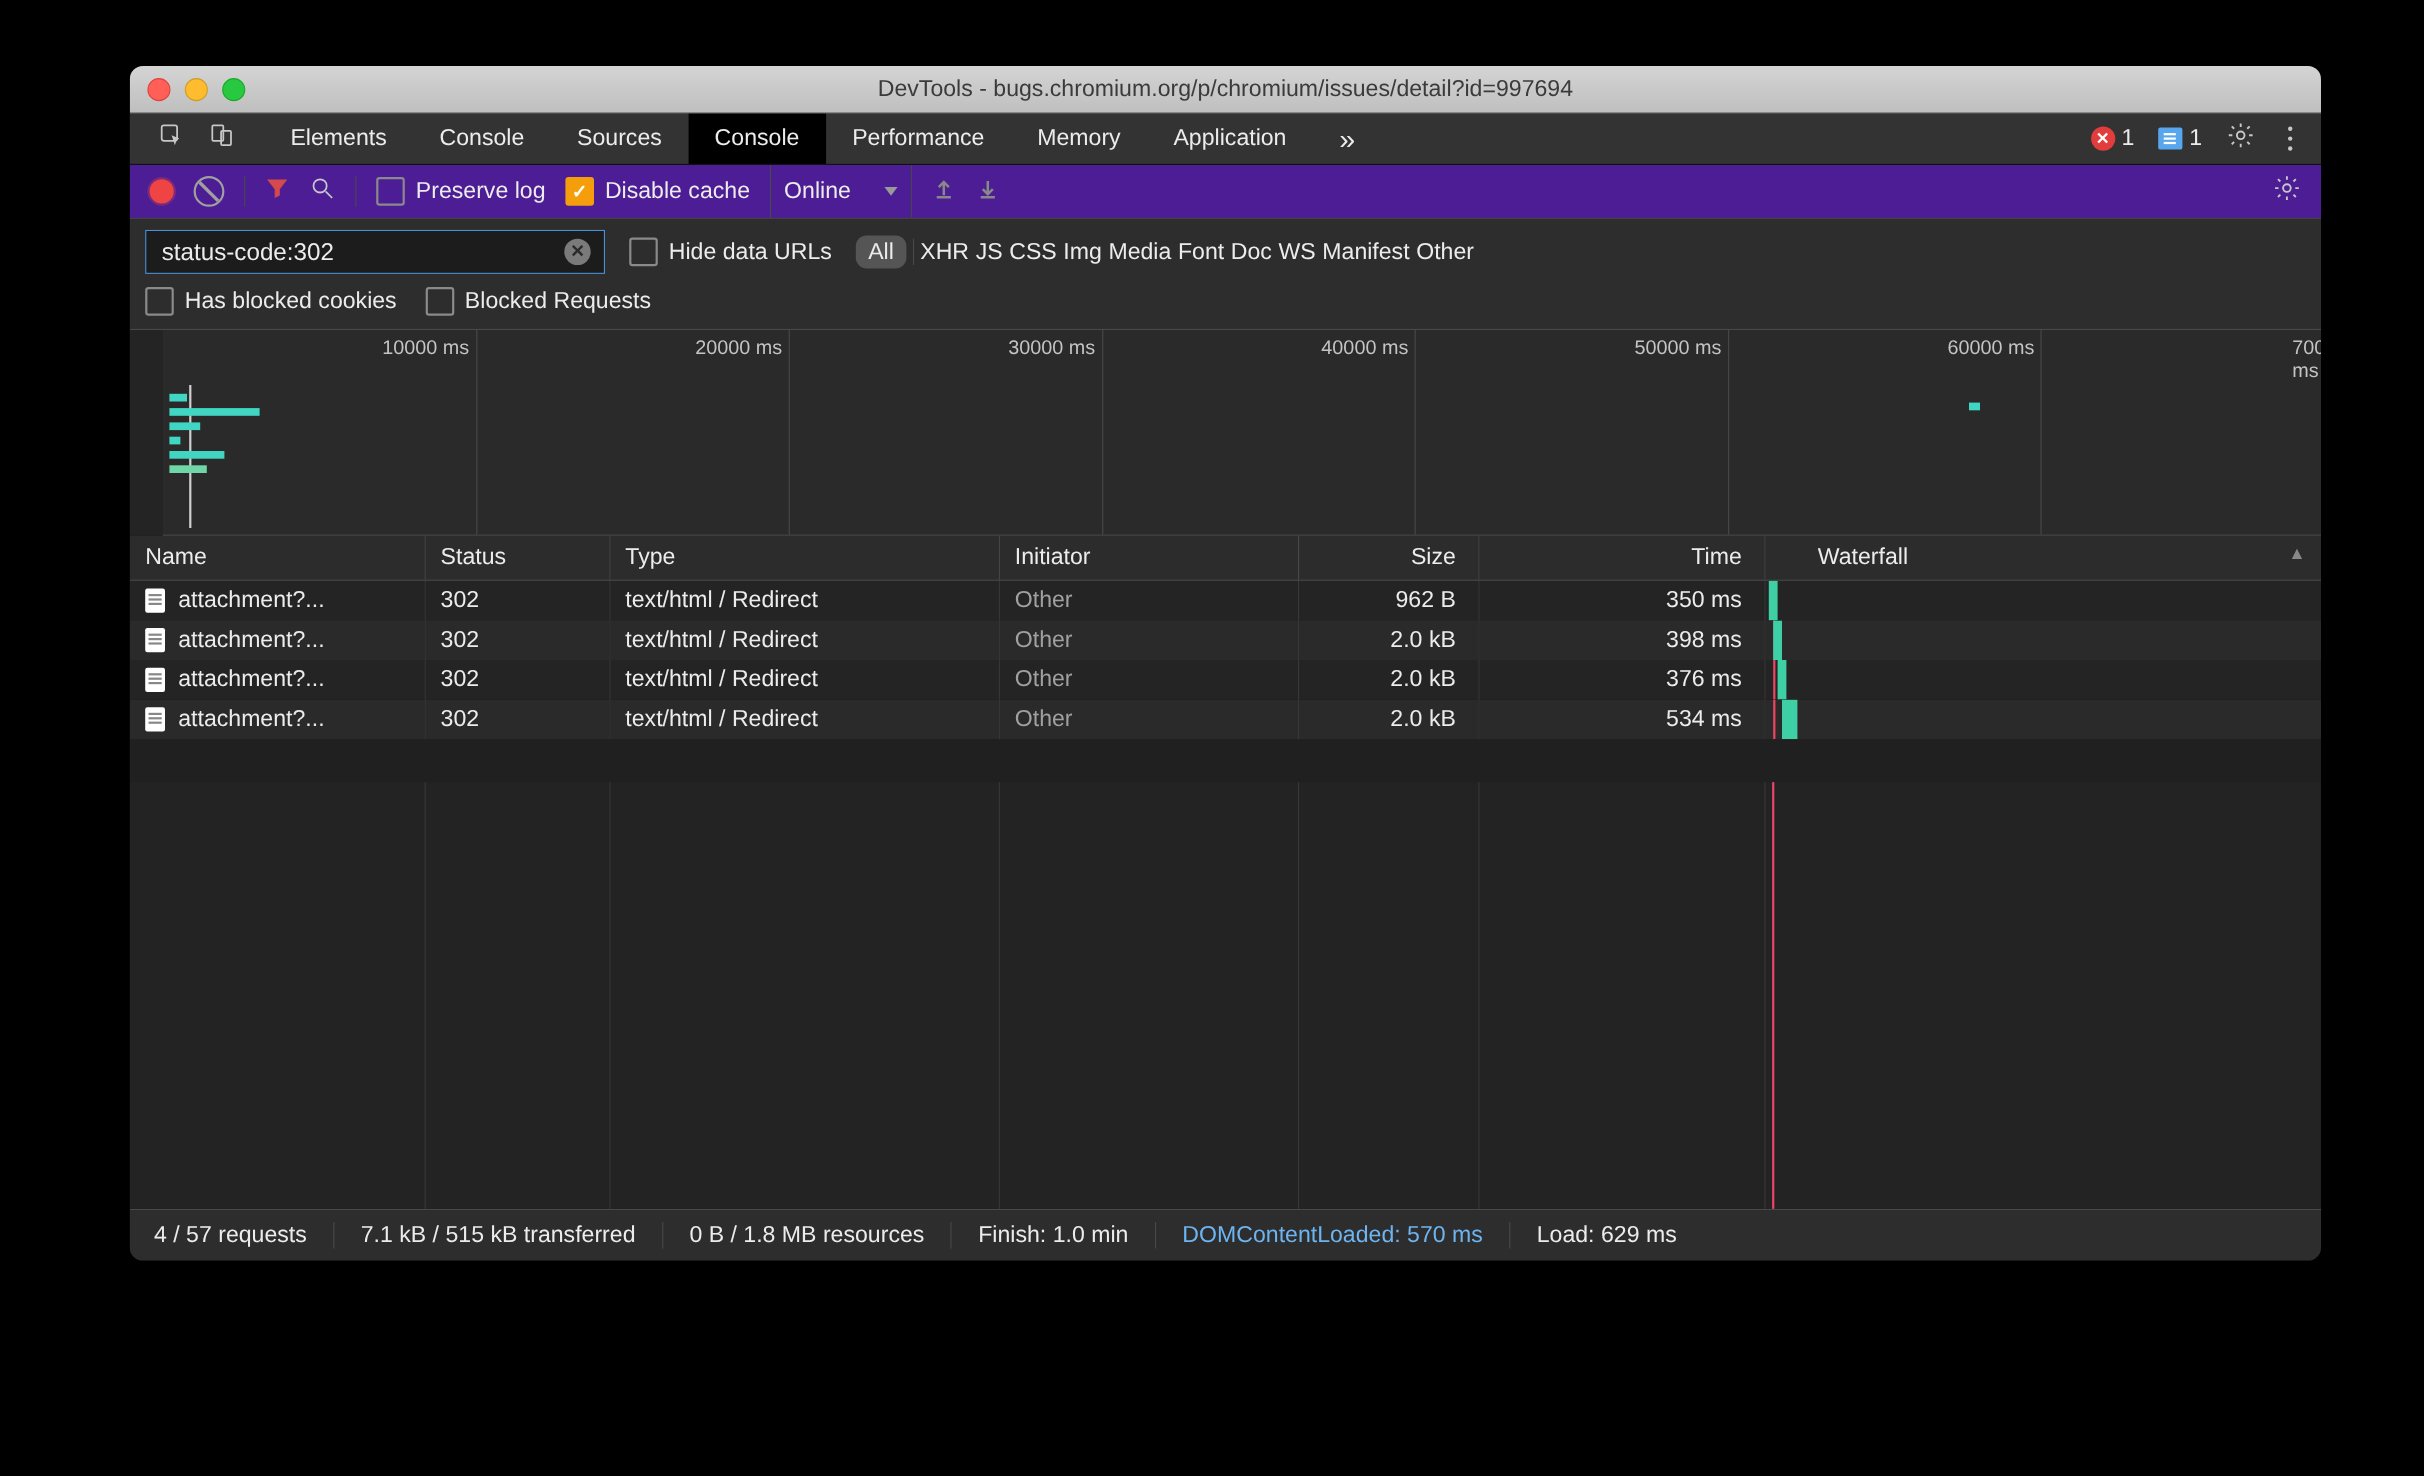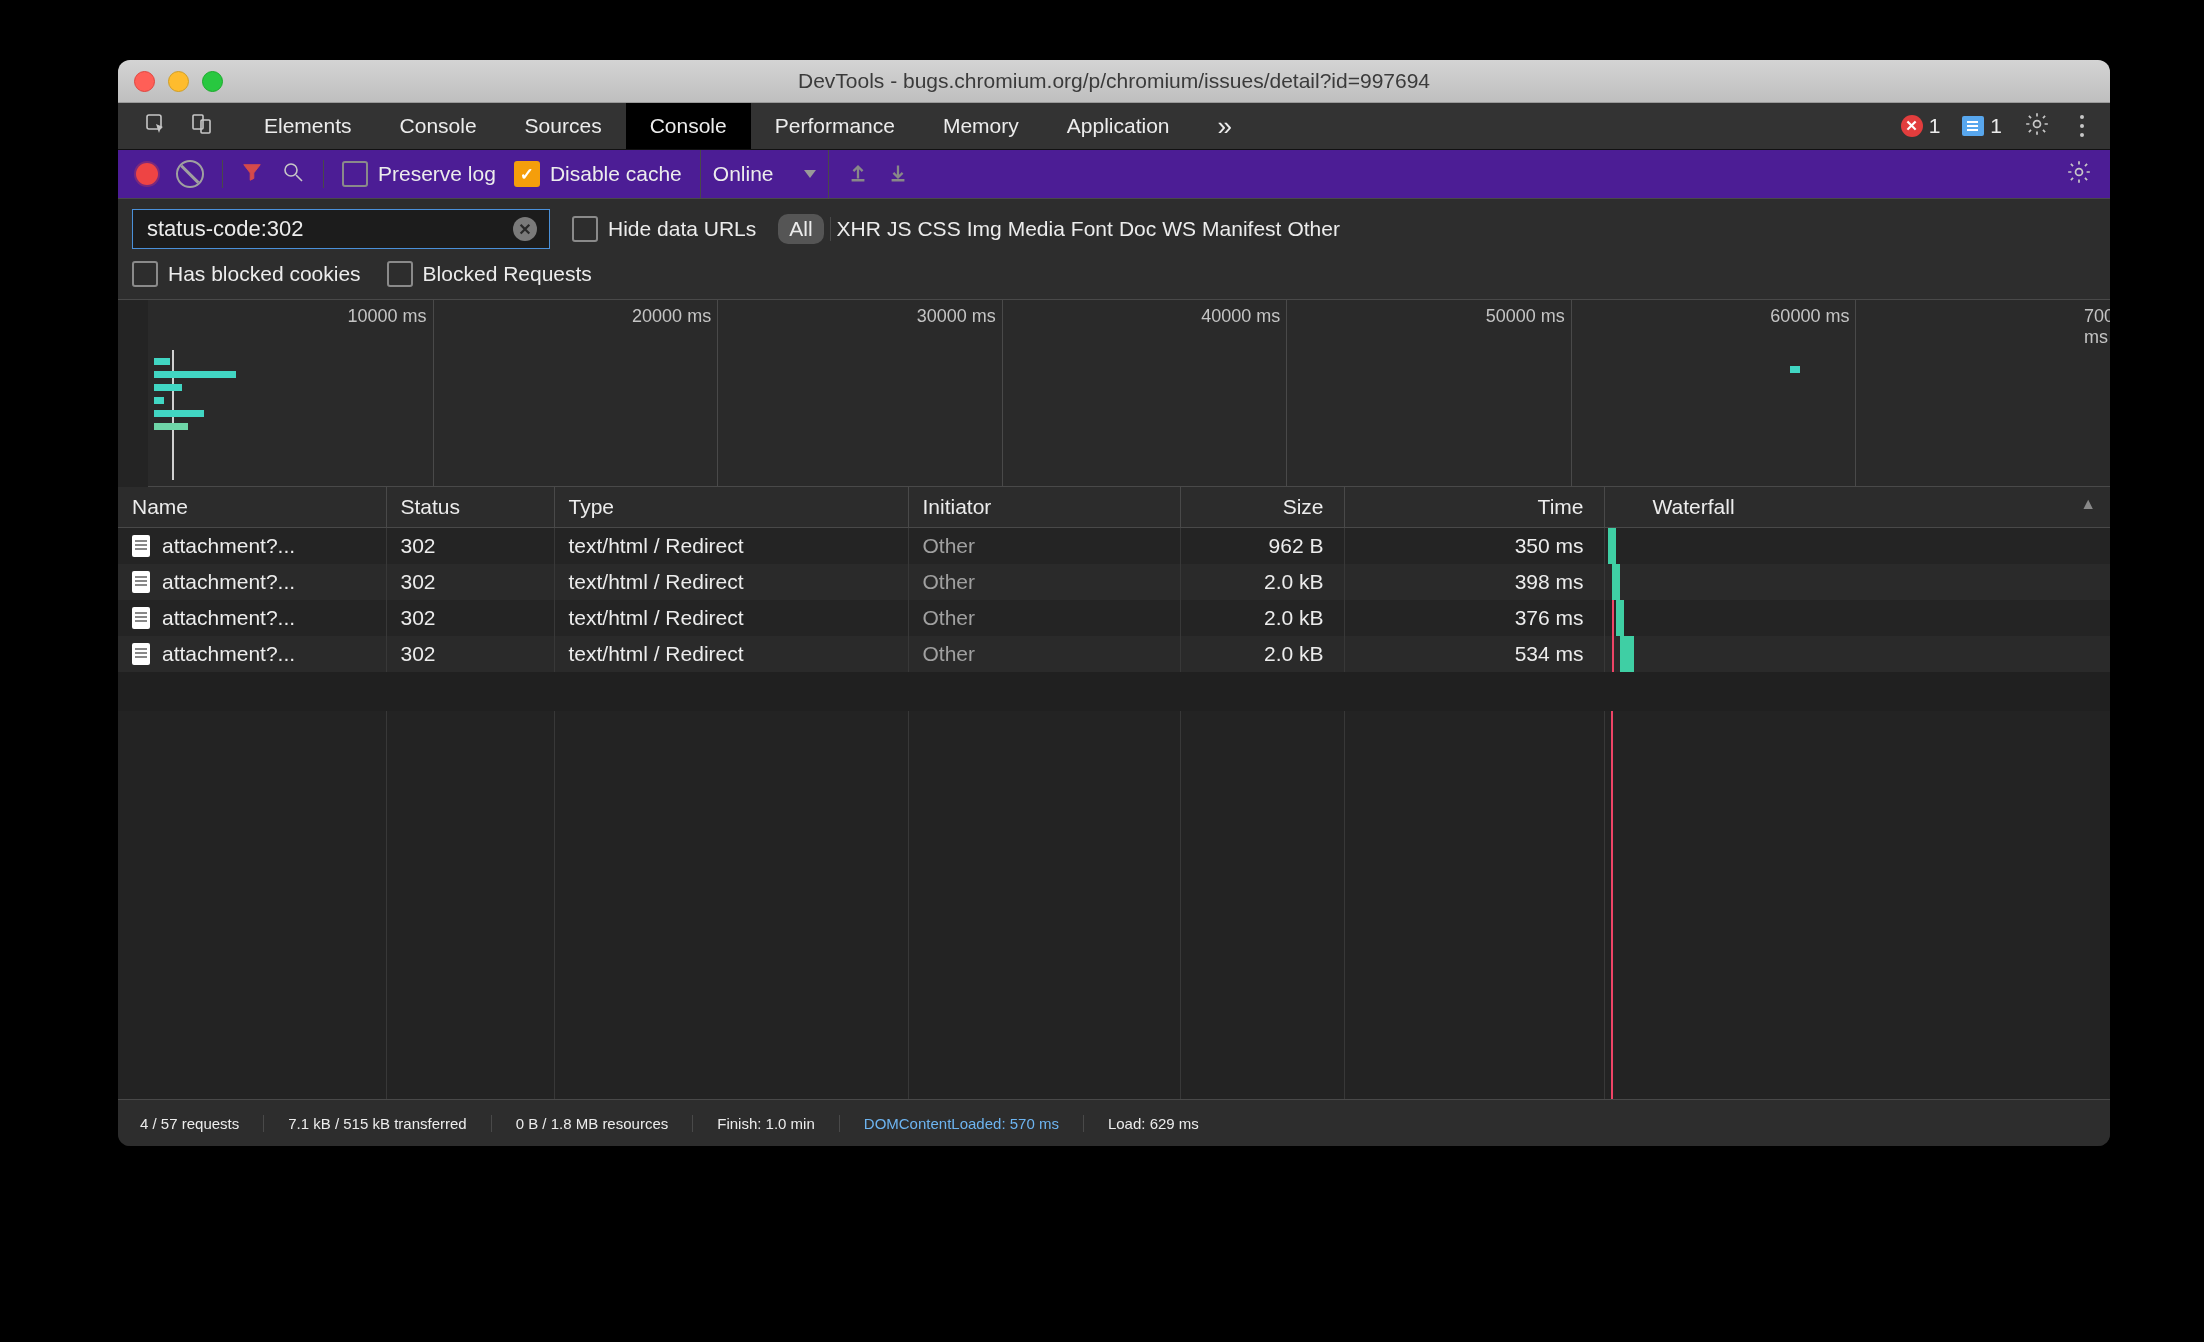--- a/index.html
+++ b/index.html
@@ -206,21 +206,21 @@
   .table-empty .col-border { position:absolute; top:0; bottom:0; width:1px; background:#383838; }
   .table-empty .wf-redline { left:7px; }
   
   .statusbar {
     height: 46px;
     background: #2d2d2d;
     border-top:1px solid var(--border);
     display:flex; align-items:center;
     padding: 0 22px;
     gap: 0;
-    font-size:15px;
+    font-size:21px;
   }
   .sb-item { padding: 0 24px; border-right:1px solid var(--border); }
   .sb-item:first-child { padding-left:0; }
   .sb-item:last-child { border-right:none; }
   .sb-dcl { color: var(--accent-blue); }
 </style>
 </head>
 <body>
 
 <div class="window">

